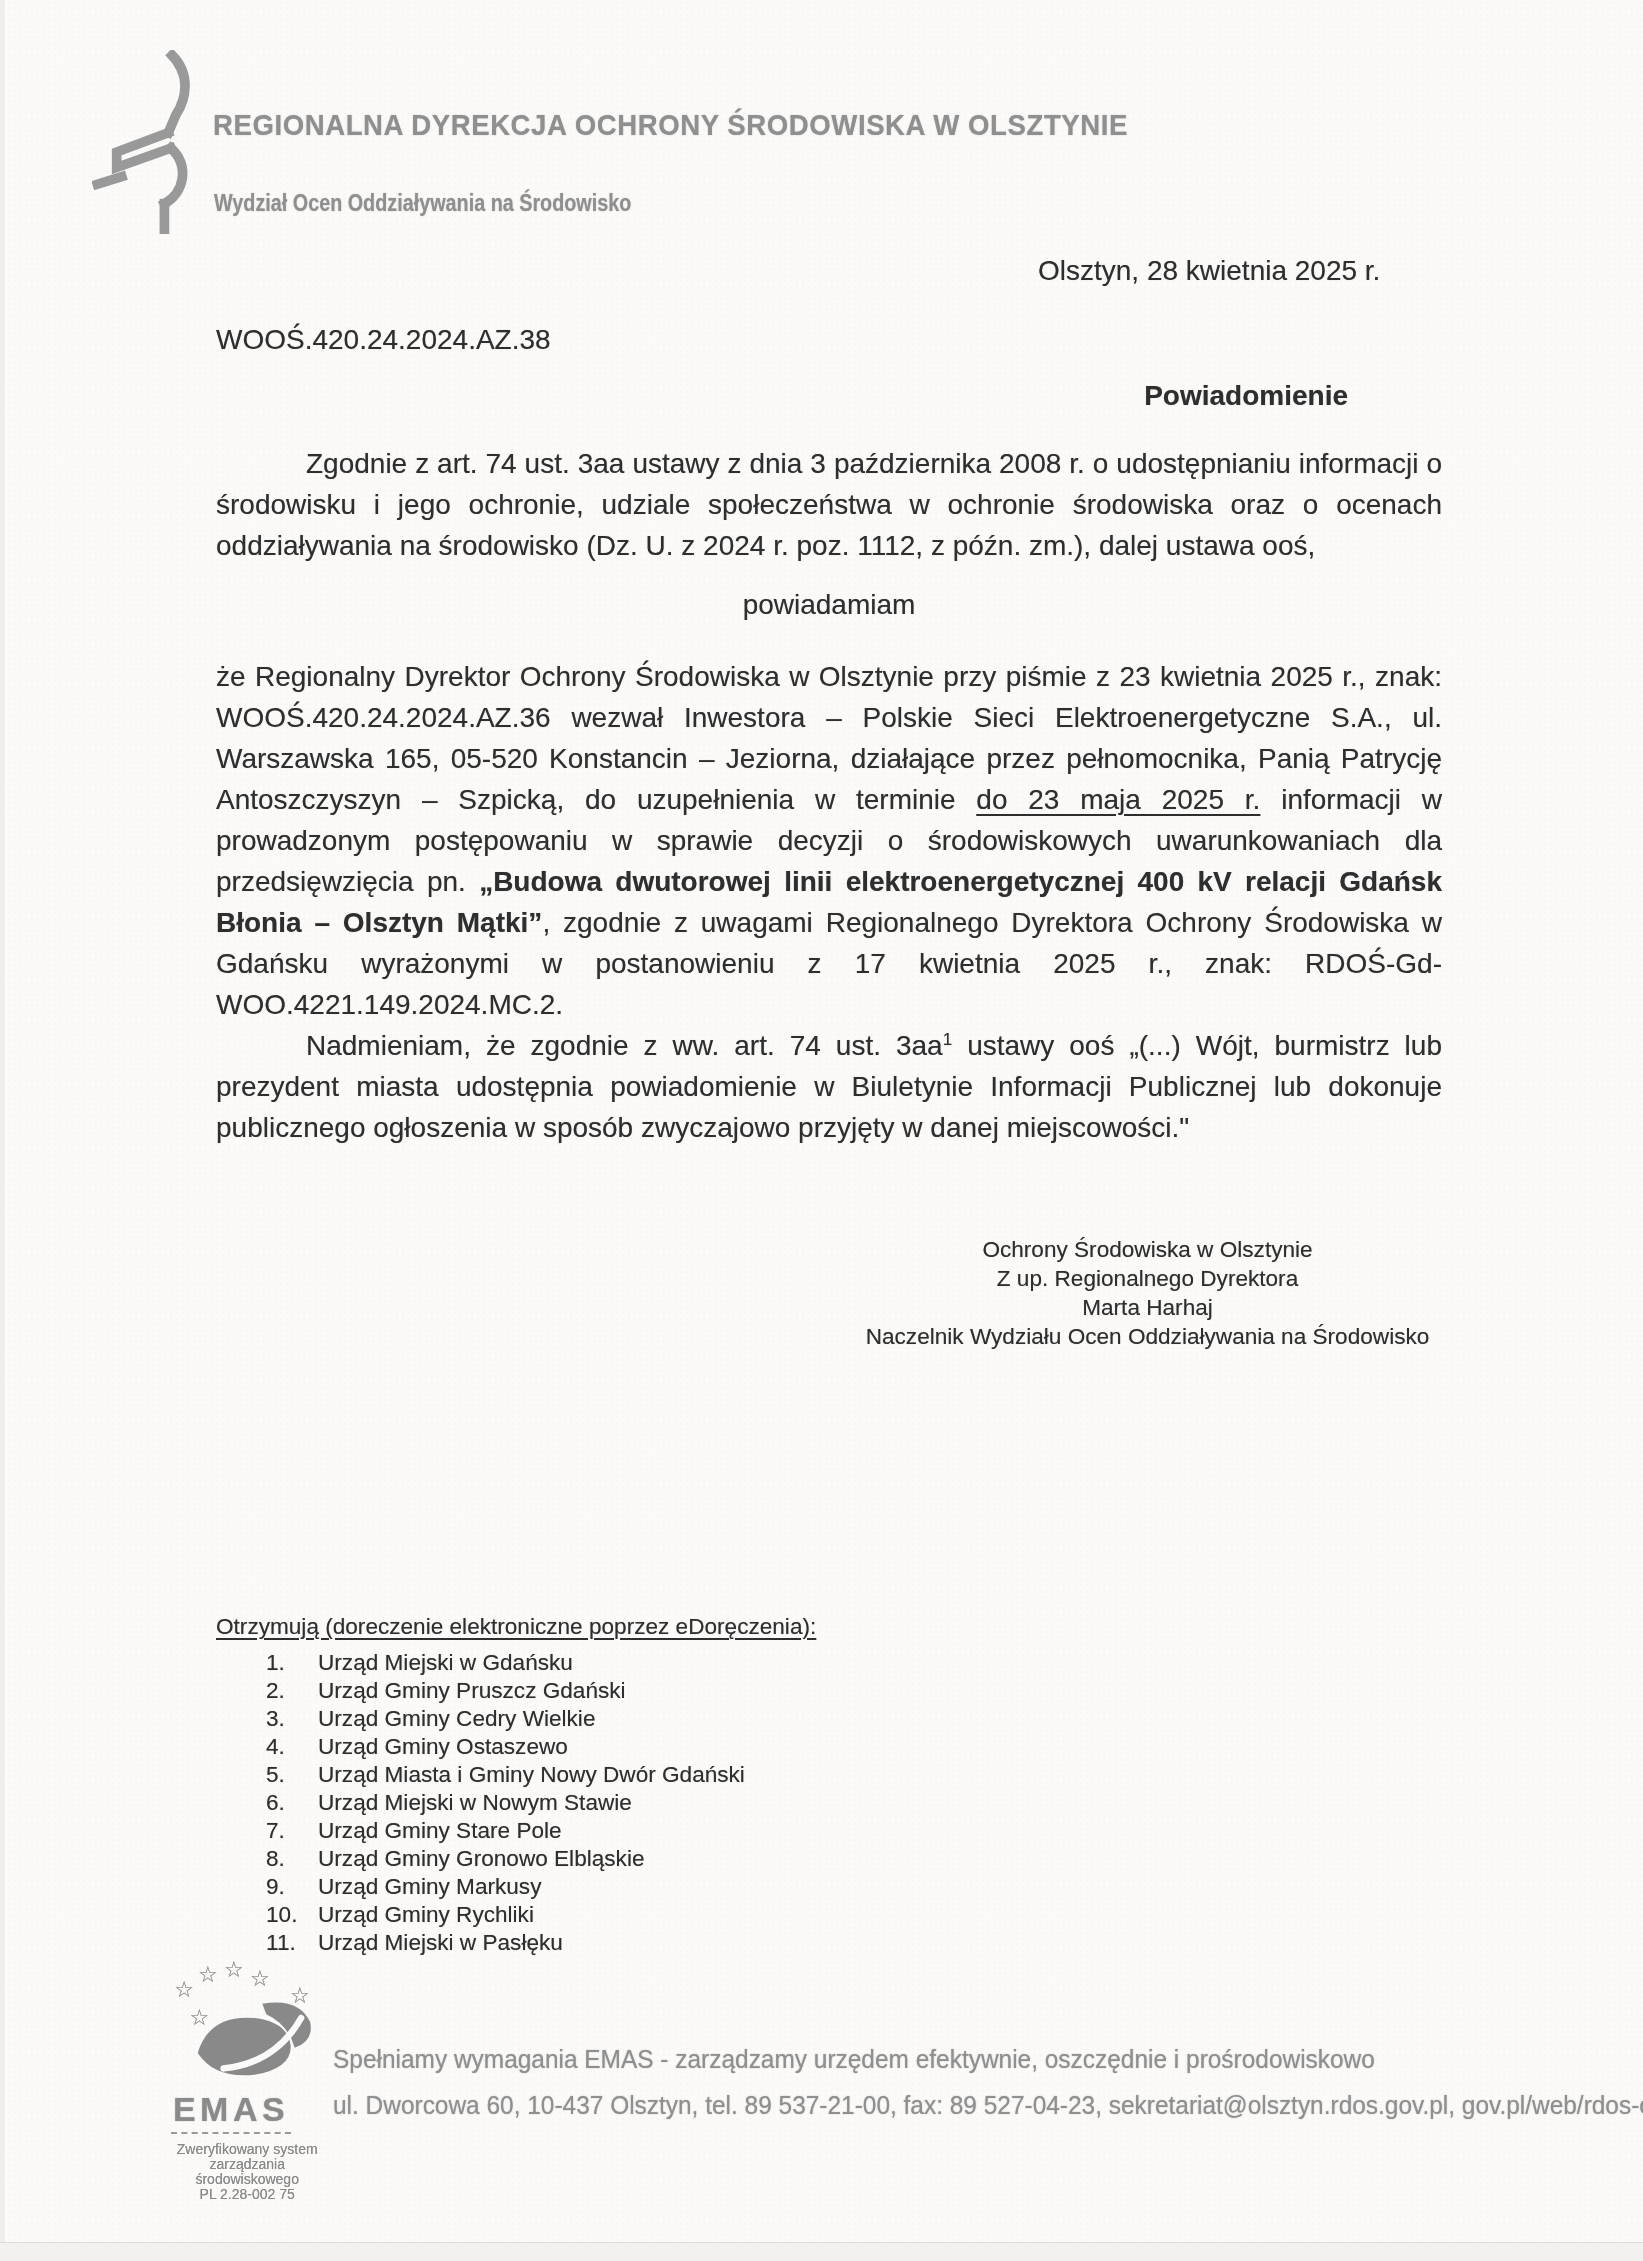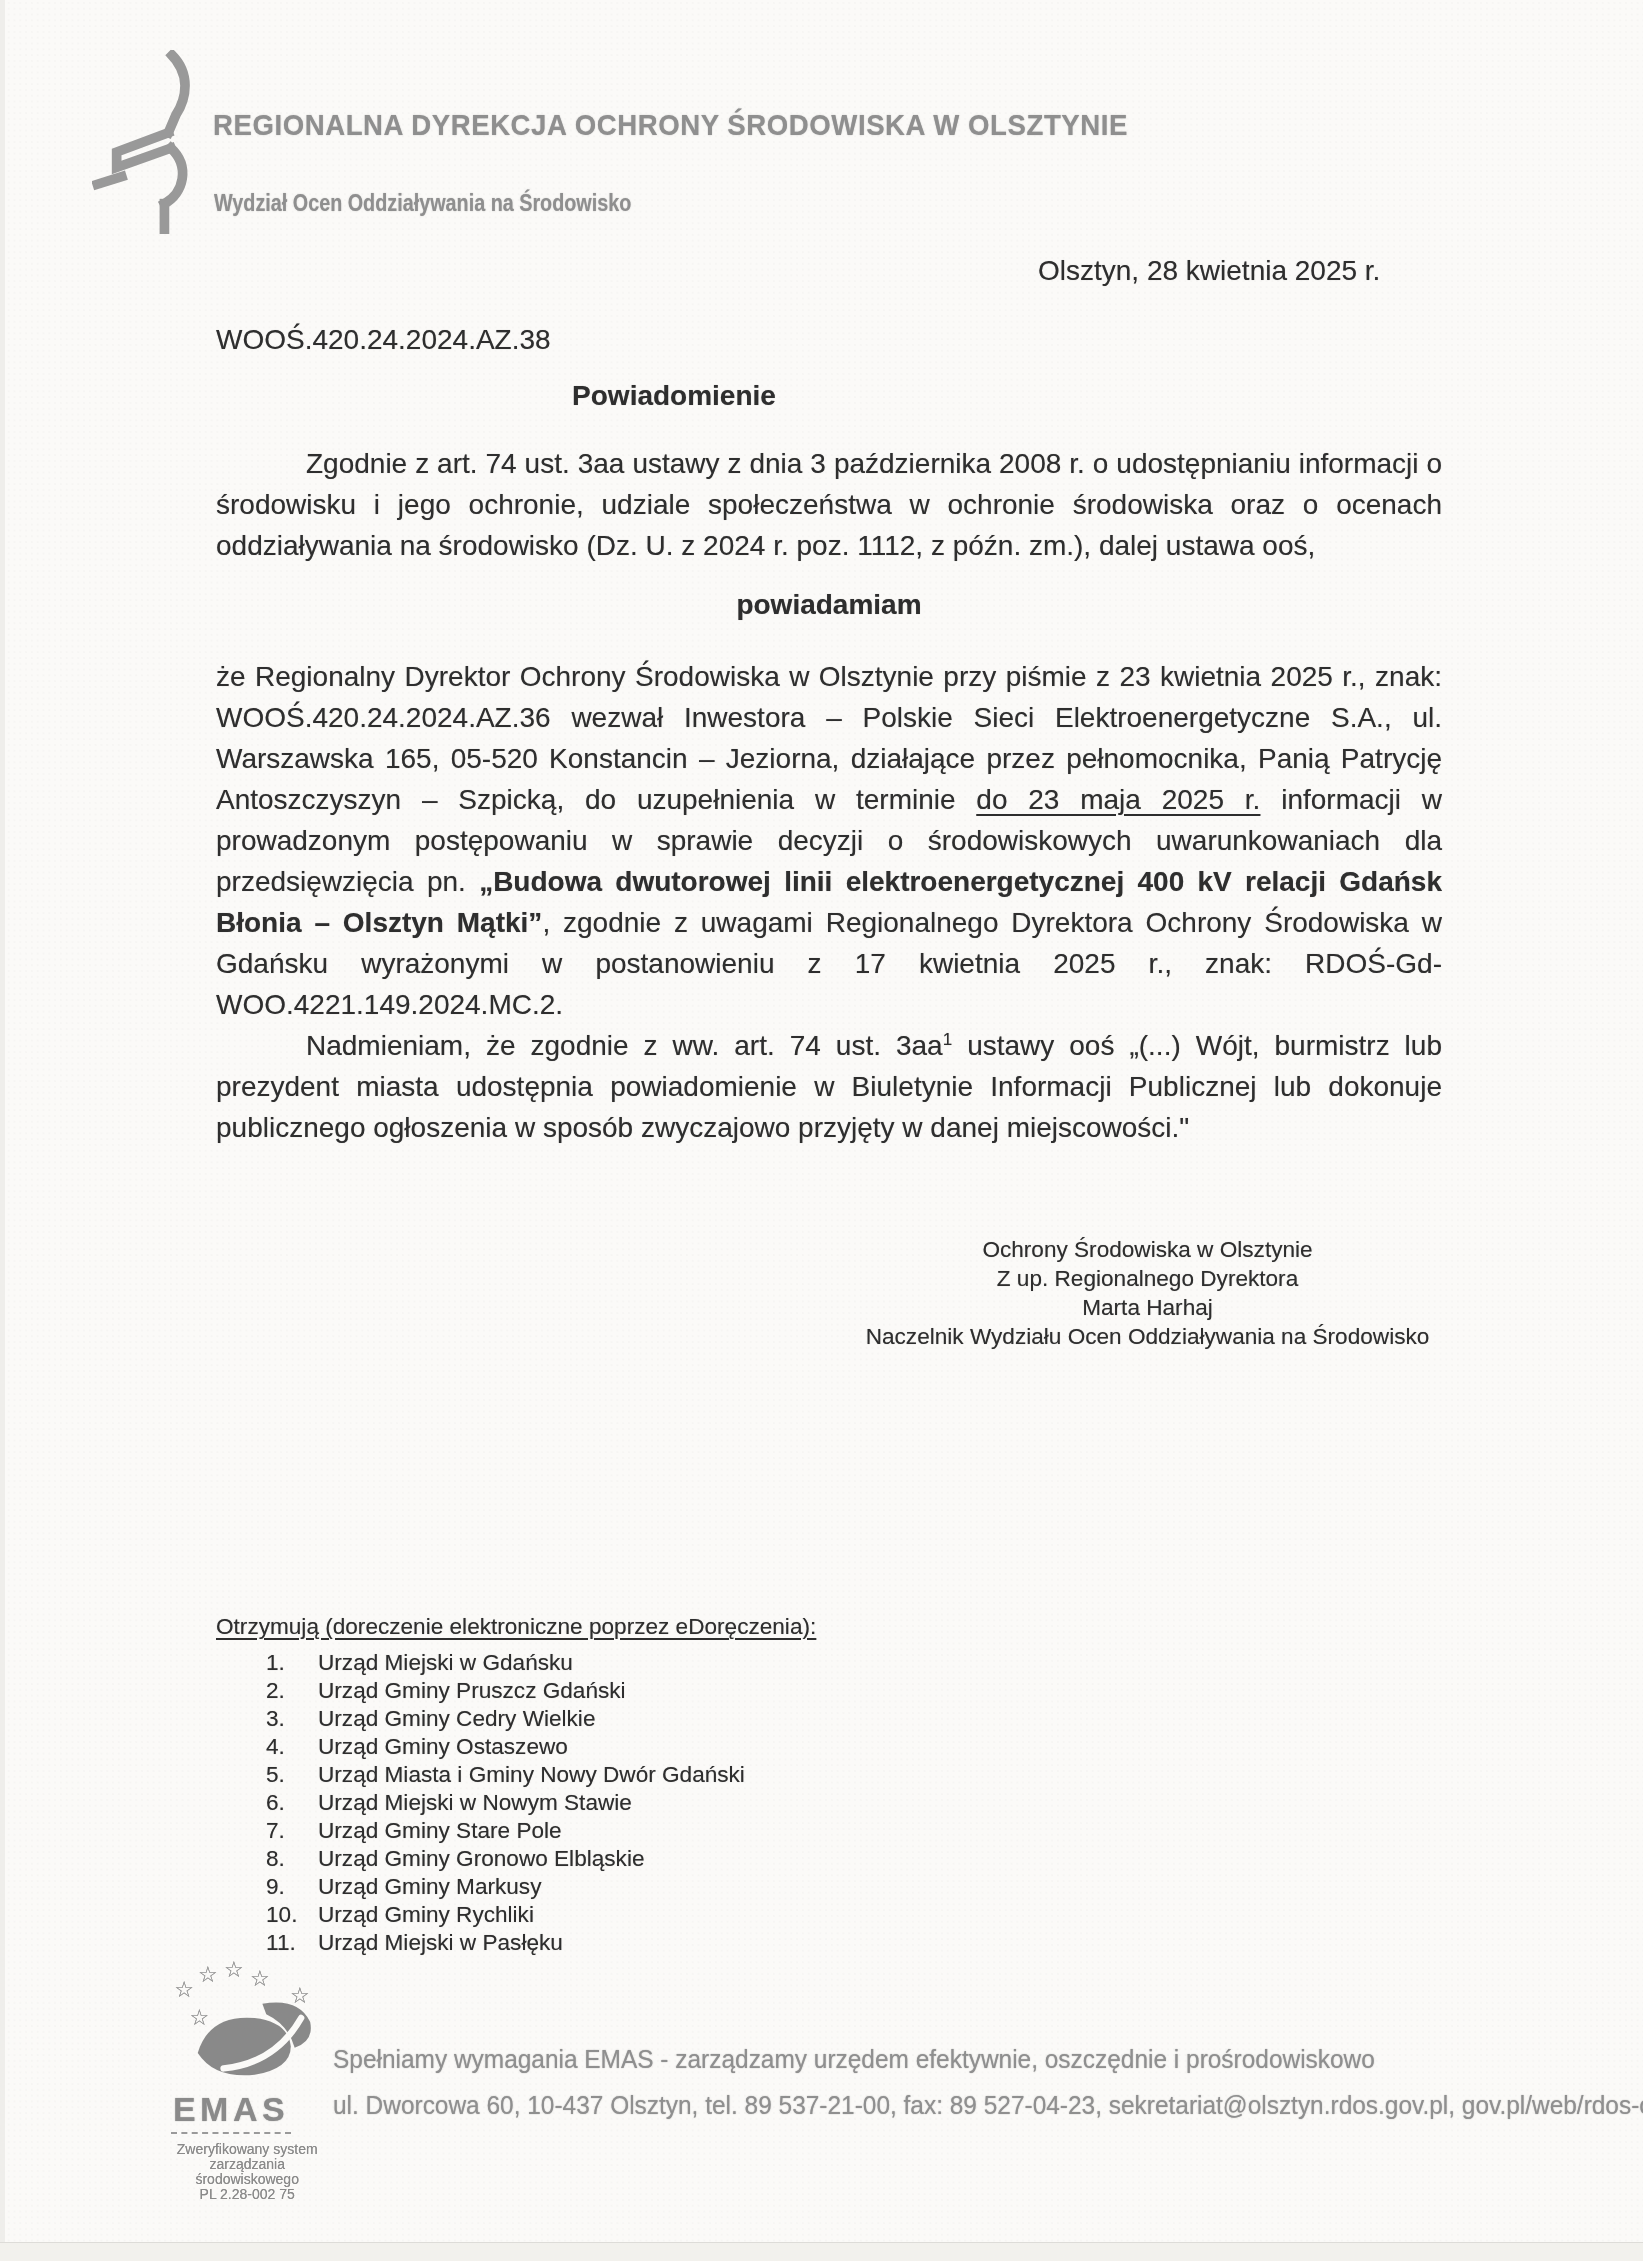--- a/index.html
+++ b/index.html
@@ -31,27 +31,27 @@
   .dept-name{
     position:absolute;left:214px;top:190px;width:580px;
     font-size:23px;font-weight:600;
     color:var(--stamp,#8f8f8f);
     transform:scaleX(0.86);transform-origin:left top;
     text-shadow:0 0 1.3px rgba(120,120,120,.5);
     white-space:nowrap;
   }
   .date-line{position:absolute;left:1038px;top:255px;width:387px;font-size:28px;white-space:nowrap;}
   .ref-number{position:absolute;left:216px;top:324px;font-size:28px;white-space:nowrap;}
-  .doc-title{position:absolute;left:0;top:380px;width:1348px;text-align:center;font-size:28px;font-weight:bold;}
+  .doc-title{position:absolute;left:0;top:380px;width:1348px;text-align:right;font-size:28px;font-weight:bold;}
 
   
   .doc-body{position:absolute;left:216px;top:443px;width:1226px;font-size:28px;line-height:41px;text-align:justify;}
   .doc-body p{margin:0;}
   .indent{text-indent:90px;}
-  .mid-word{text-align:center;font-weight:bold;margin:18px 0 31px 0 !important;text-indent:0;}
+  .mid-word{text-align:center;font-weight:normal;margin:18px 0 31px 0 !important;text-indent:0;}
   .u{text-decoration:underline;text-underline-offset:4.5px;text-decoration-thickness:1.9px;}
   .b{font-weight:bold;}
   sup{font-size:17px;vertical-align:super;line-height:0;}
   .doc-body, .date-line, .ref-number, .doc-title, .signature, .recipients{
     text-shadow:0 0 0.8px rgba(45,45,45,.45);
   }
 
   
   .signature{position:absolute;left:825px;top:1235px;width:645px;text-align:center;font-size:22.6px;line-height:29px;}
   .signature div{white-space:nowrap;}

